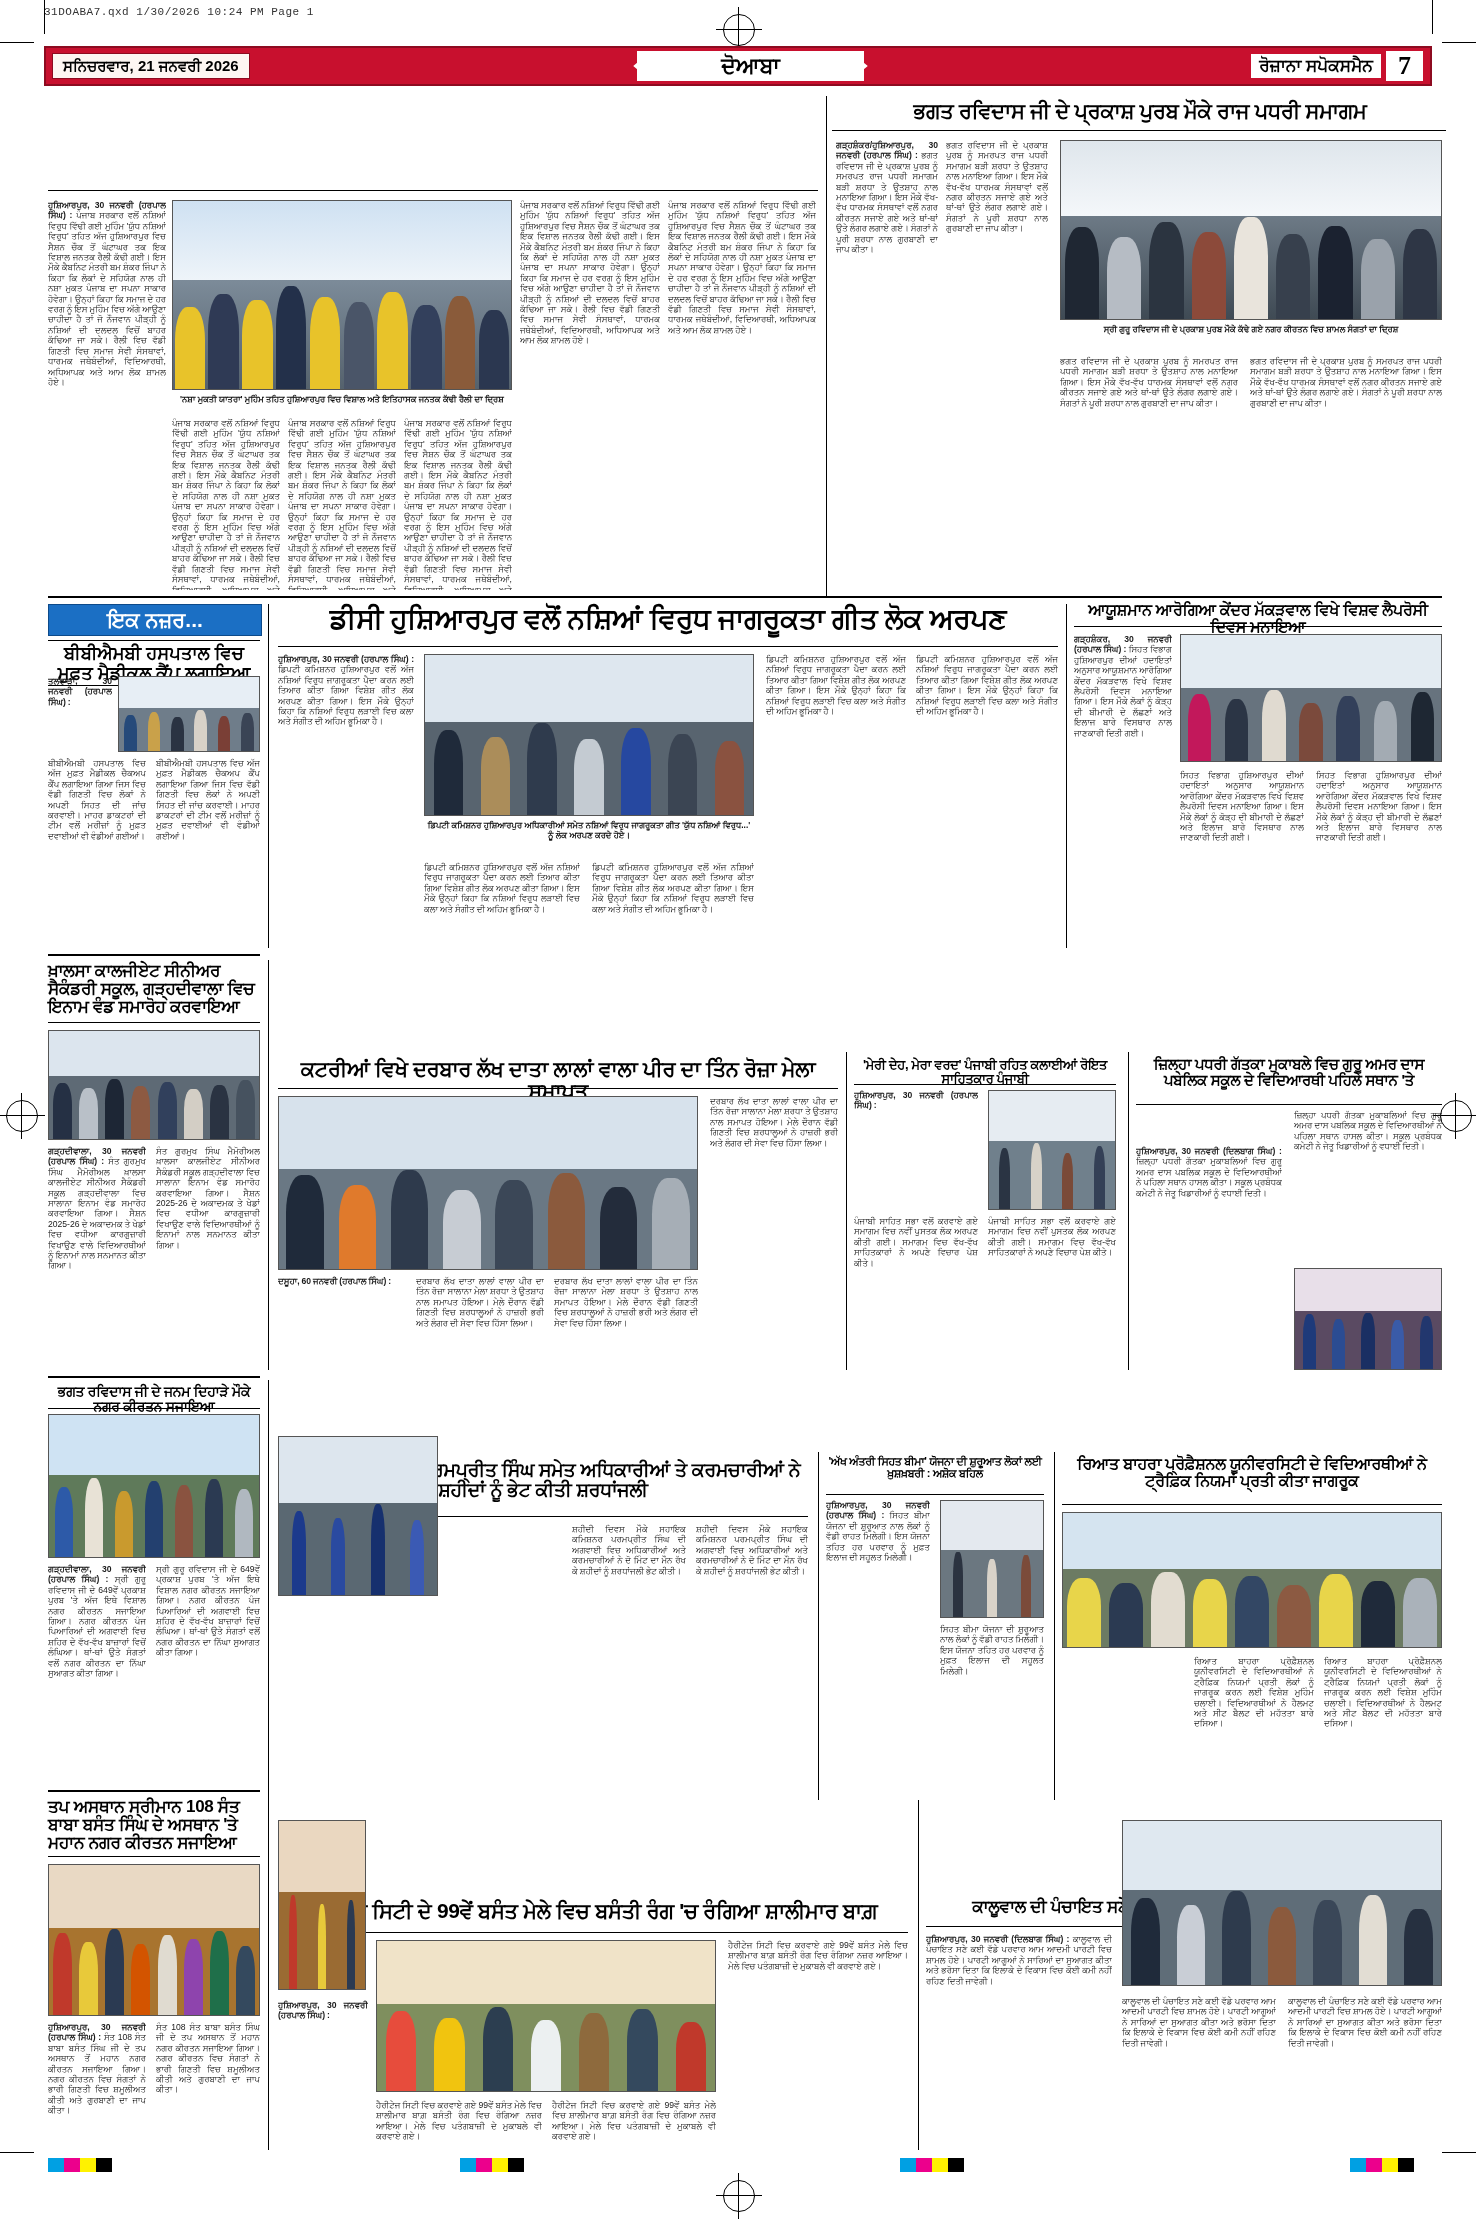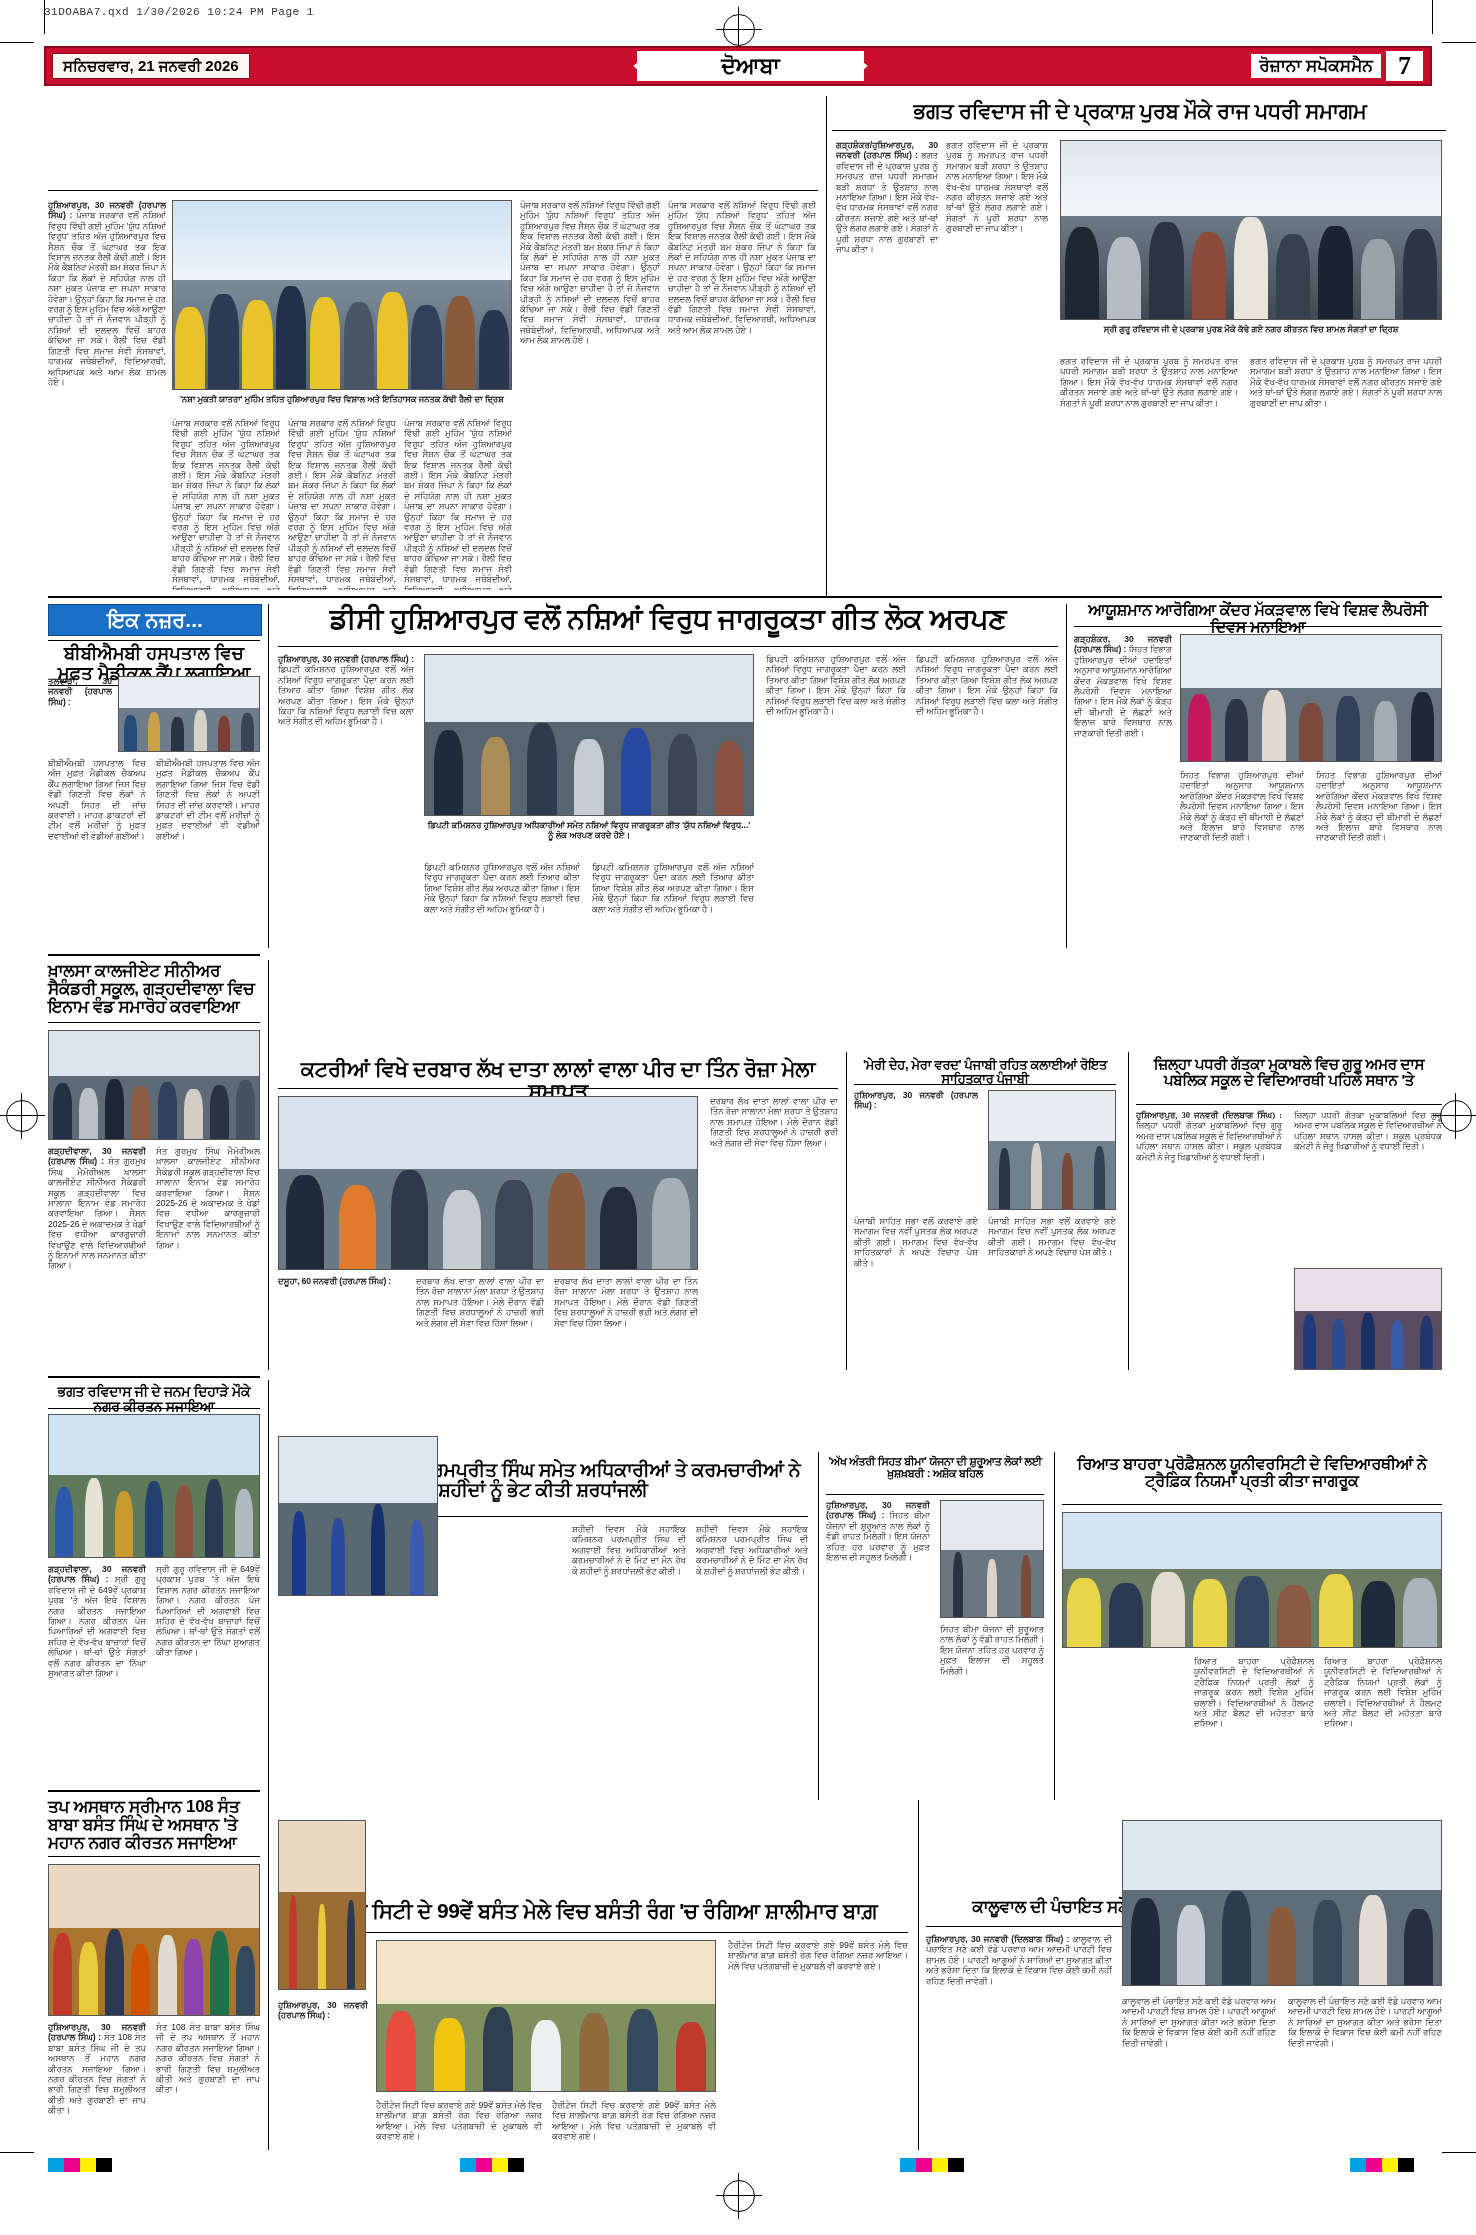--- a/index.html
+++ b/index.html
@@ -320,21 +320,21 @@
   <div class="col" style="left:854px;top:1216px;width:124px;height:154px;">
     <p class="body-txt" style="margin:0;">ਪੰਜਾਬੀ ਸਾਹਿਤ ਸਭਾ ਵਲੋਂ ਕਰਵਾਏ ਗਏ ਸਮਾਗਮ ਵਿਚ ਨਵੀਂ ਪੁਸਤਕ ਲੋਕ ਅਰਪਣ ਕੀਤੀ ਗਈ। ਸਮਾਗਮ ਵਿਚ ਵੱਖ-ਵੱਖ ਸਾਹਿਤਕਾਰਾਂ ਨੇ ਅਪਣੇ ਵਿਚਾਰ ਪੇਸ਼ ਕੀਤੇ।</p>
   </div>
   <div class="col" style="left:988px;top:1216px;width:128px;height:154px;">
     <p class="body-txt" style="margin:0;">ਪੰਜਾਬੀ ਸਾਹਿਤ ਸਭਾ ਵਲੋਂ ਕਰਵਾਏ ਗਏ ਸਮਾਗਮ ਵਿਚ ਨਵੀਂ ਪੁਸਤਕ ਲੋਕ ਅਰਪਣ ਕੀਤੀ ਗਈ। ਸਮਾਗਮ ਵਿਚ ਵੱਖ-ਵੱਖ ਸਾਹਿਤਕਾਰਾਂ ਨੇ ਅਪਣੇ ਵਿਚਾਰ ਪੇਸ਼ ਕੀਤੇ।</p>
   </div>
 
   <div class="rule-v" style="left:1128px;top:1052px;height:318px;"></div>
   <div class="hl-main" style="left:1136px;top:1056px;width:306px;font-size:15px;text-align:center;">ਜ਼ਿਲ੍ਹਾ ਪਧਰੀ ਗੱਤਕਾ ਮੁਕਾਬਲੇ ਵਿਚ ਗੁਰੂ ਅਮਰ ਦਾਸ ਪਬਲਿਕ ਸਕੂਲ ਦੇ ਵਿਦਿਆਰਥੀ ਪਹਿਲੇ ਸਥਾਨ 'ਤੇ</div>
   <div class="rule-h" style="left:1136px;top:1104px;width:306px;"></div>
-  <div class="col" style="left:1136px;top:1110px;width:146px;height:260px;font-family:Liberation Serif, serif;">
+  <div class="col" style="left:1136px;top:1146px;width:146px;height:260px;">
     <p class="body-txt" style="margin:0;"><span class="lead">ਹੁਸ਼ਿਆਰਪੁਰ, 30 ਜਨਵਰੀ (ਦਿਲਬਾਗ ਸਿੰਘ) :</span>
       <span>ਜ਼ਿਲ੍ਹਾ ਪਧਰੀ ਗੱਤਕਾ ਮੁਕਾਬਲਿਆਂ ਵਿਚ ਗੁਰੂ ਅਮਰ ਦਾਸ ਪਬਲਿਕ ਸਕੂਲ ਦੇ ਵਿਦਿਆਰਥੀਆਂ ਨੇ ਪਹਿਲਾ ਸਥਾਨ ਹਾਸਲ ਕੀਤਾ। ਸਕੂਲ ਪ੍ਰਬੰਧਕ ਕਮੇਟੀ ਨੇ ਜੇਤੂ ਖਿਡਾਰੀਆਂ ਨੂੰ ਵਧਾਈ ਦਿਤੀ।</span></p>
   </div>
   <div class="col" style="left:1294px;top:1110px;width:148px;height:150px;">
     <p class="body-txt" style="margin:0;">ਜ਼ਿਲ੍ਹਾ ਪਧਰੀ ਗੱਤਕਾ ਮੁਕਾਬਲਿਆਂ ਵਿਚ ਗੁਰੂ ਅਮਰ ਦਾਸ ਪਬਲਿਕ ਸਕੂਲ ਦੇ ਵਿਦਿਆਰਥੀਆਂ ਨੇ ਪਹਿਲਾ ਸਥਾਨ ਹਾਸਲ ਕੀਤਾ। ਸਕੂਲ ਪ੍ਰਬੰਧਕ ਕਮੇਟੀ ਨੇ ਜੇਤੂ ਖਿਡਾਰੀਆਂ ਨੂੰ ਵਧਾਈ ਦਿਤੀ।</p>
   </div>
   <div class="photo" style="left:1294px;top:1268px;width:148px;height:102px;">
     <div class="sky" style="background:#e8dfe9;"></div>
     <div class="ground" style="background:#5a4a62;"></div>
     <div class="figs">

